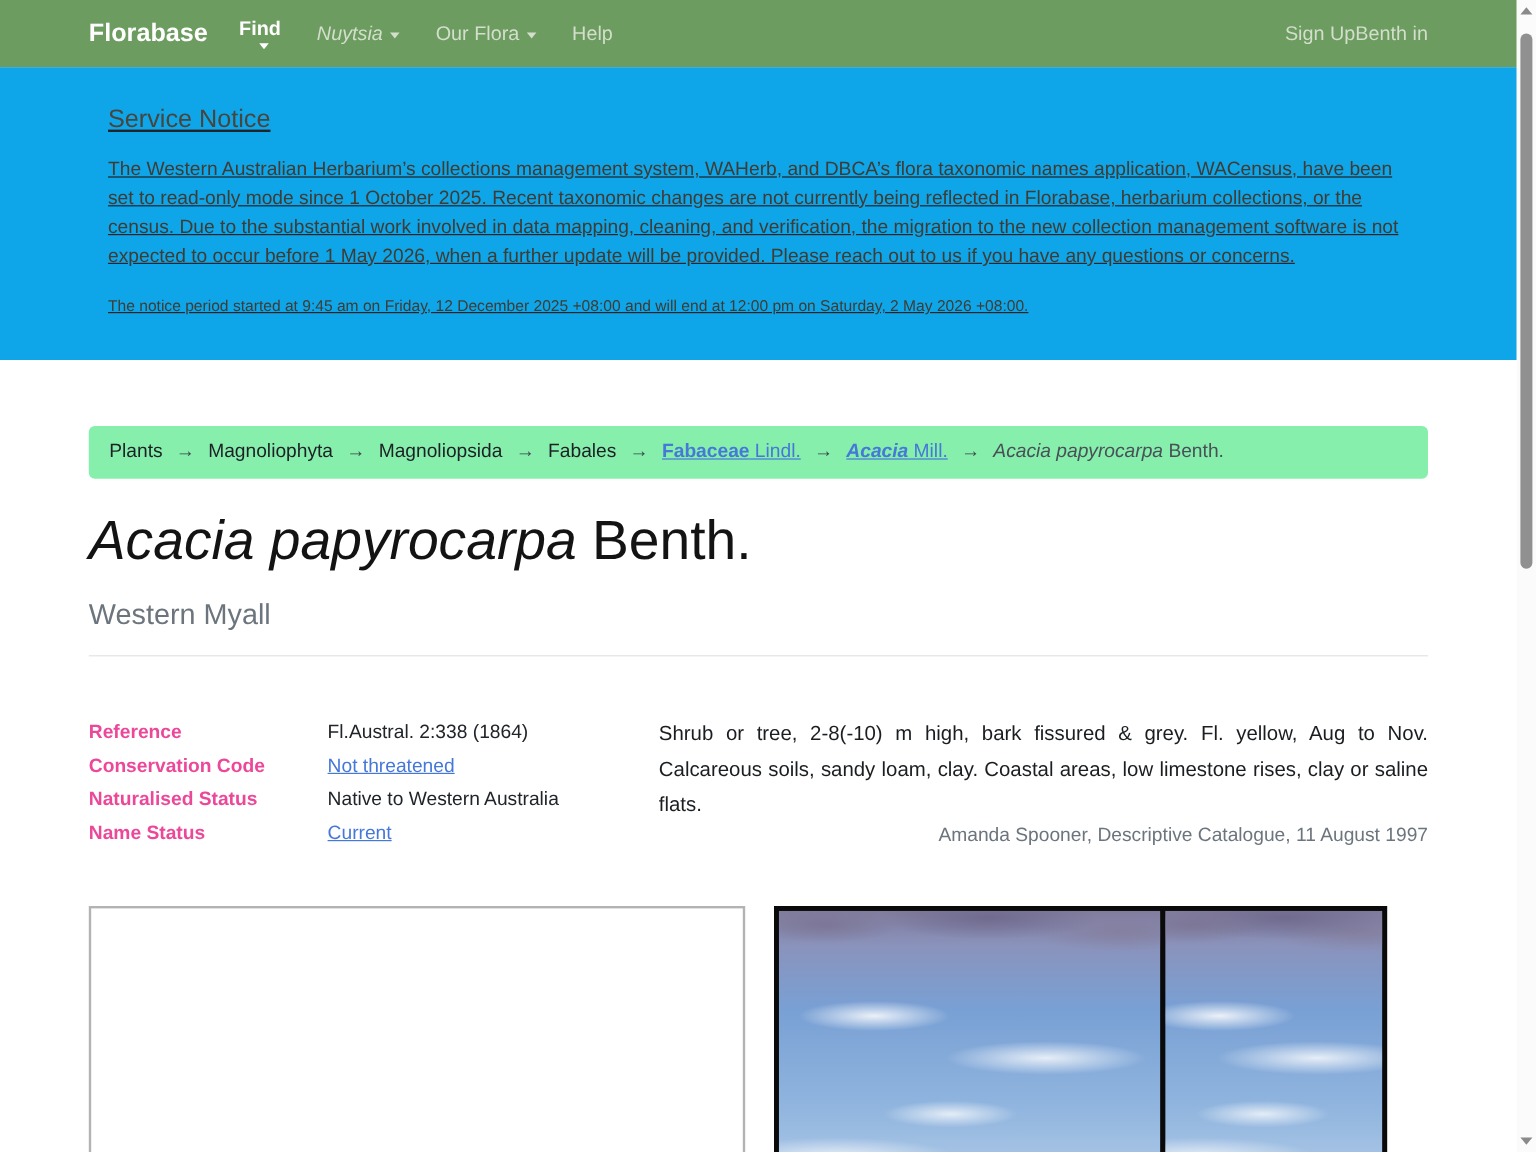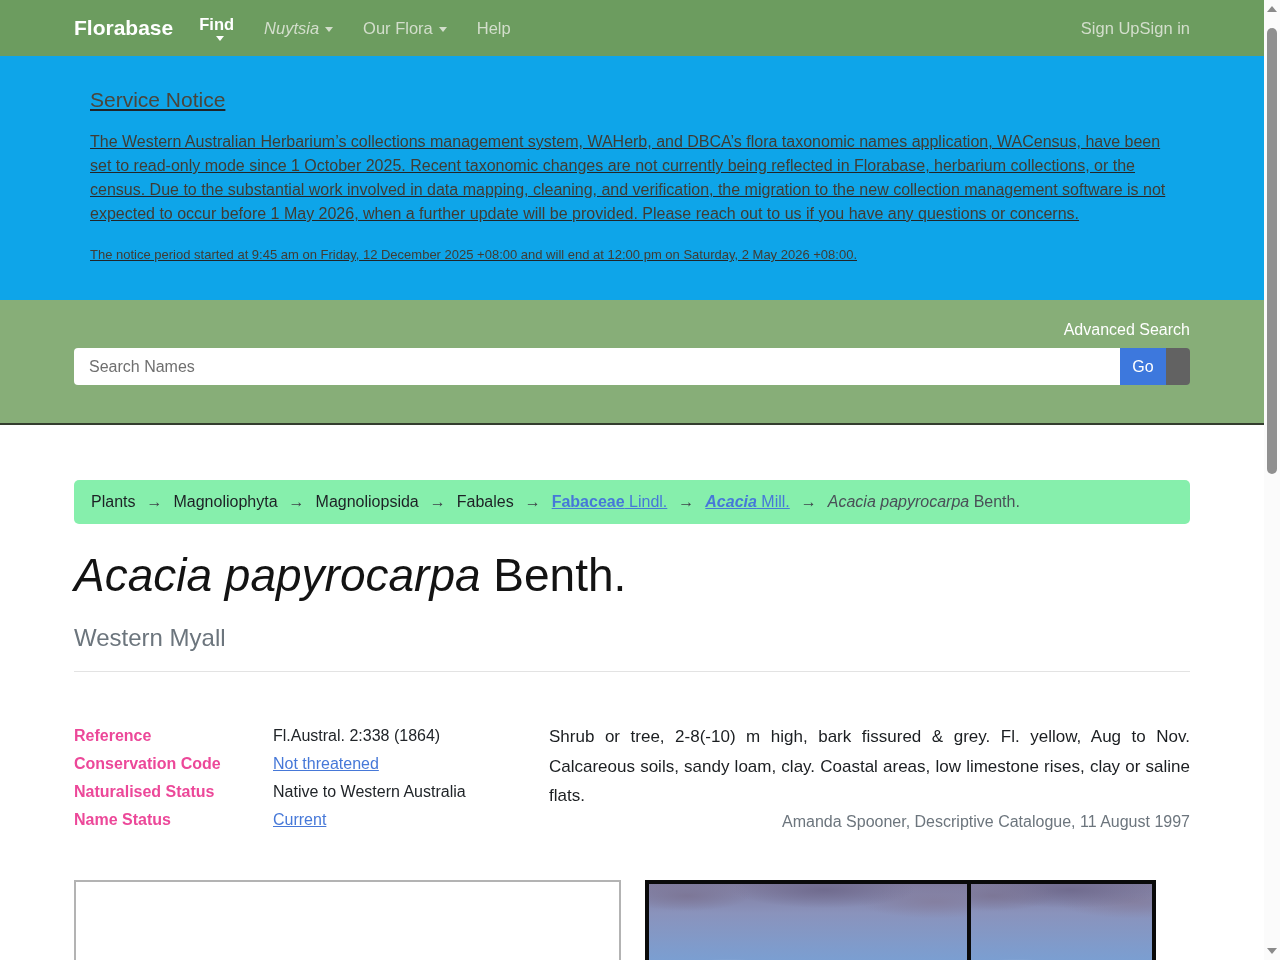--- a/index.html
+++ b/index.html
@@ -125,45 +125,33 @@
             <a class="nav-link">
               <span>Our Flora</span>
               <span class="caret"></span>
             </a>
             <a class="nav-link">
               <span>Help</span>
             </a>
           </div>
         <div class="nav-right">
             <a class="nav-link">Sign Up</a>
-            <a class="nav-link">Sign in</a>
+            <a class="nav-link">Benth in</a>
           </div>
       </div>
     </nav>
 
     <section class="notice">
       <div class="notice-inner">
         <h2>Service Notice</h2>
         <p class="body">The Western Australian Herbarium’s collections management system, WAHerb, and DBCA’s flora taxonomic names application, WACensus, have been set to read-only mode since 1 October 2025. Recent taxonomic changes are not currently being reflected in Florabase, herbarium collections, or the census. Due to the substantial work involved in data mapping, cleaning, and verification, the migration to the new collection management software is not expected to occur before 1 May 2026, when a further update will be provided. Please reach out to us if you have any questions or concerns.</p>
         <p class="period">The notice period started at 9:45 am on Friday, 12 December 2025 +08:00 and will end at 12:00 pm on Saturday, 2 May 2026 +08:00.</p>
       </div>
     </section>
 
-    <section class="search-band">
-      <div class="search-inner">
-        <div class="adv-row">
-          <a class="adv-link">Advanced Search</a>
-        </div>
-        <div class="search-row">
-          <input class="search-input" type="text" placeholder="Search Names" style="">
-          <button class="go-btn">Go</button>
-          <button class="go-extra"></button>
-        </div>
-      </div>
-    </section>
 
     <main class="main">
       <div class="container">
 
         <div class="breadcrumb">
             <span class="bc-item bc-plain"><span>Plants</span></span>
             <span class="bc-sep">→</span>
             <span class="bc-item bc-plain"><span>Magnoliophyta</span></span>
             <span class="bc-sep">→</span>
             <span class="bc-item bc-plain"><span>Magnoliopsida</span></span>

